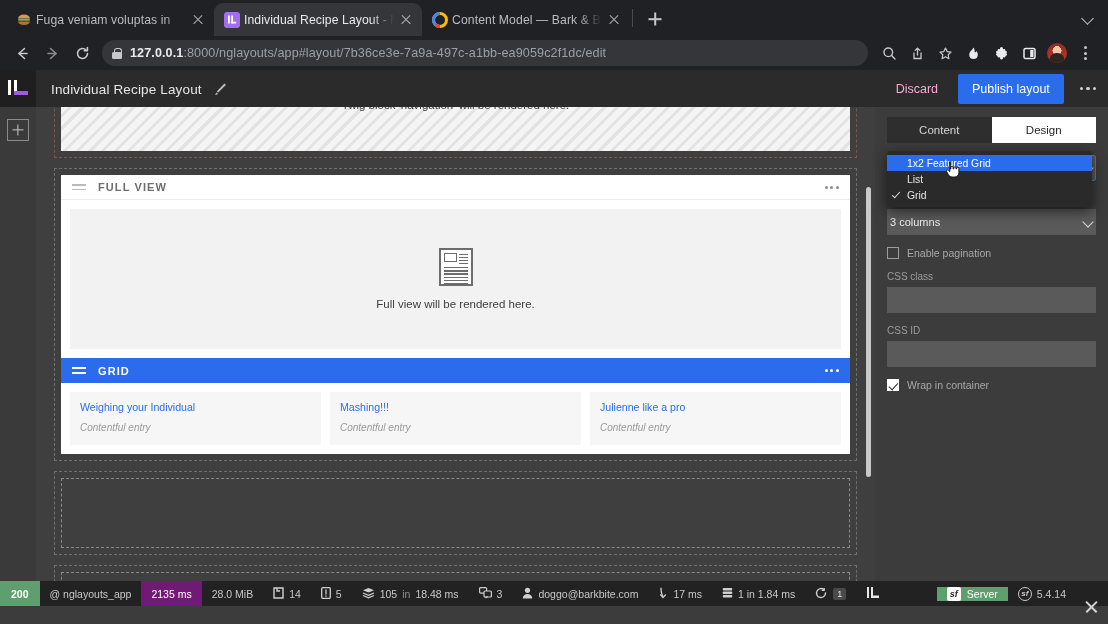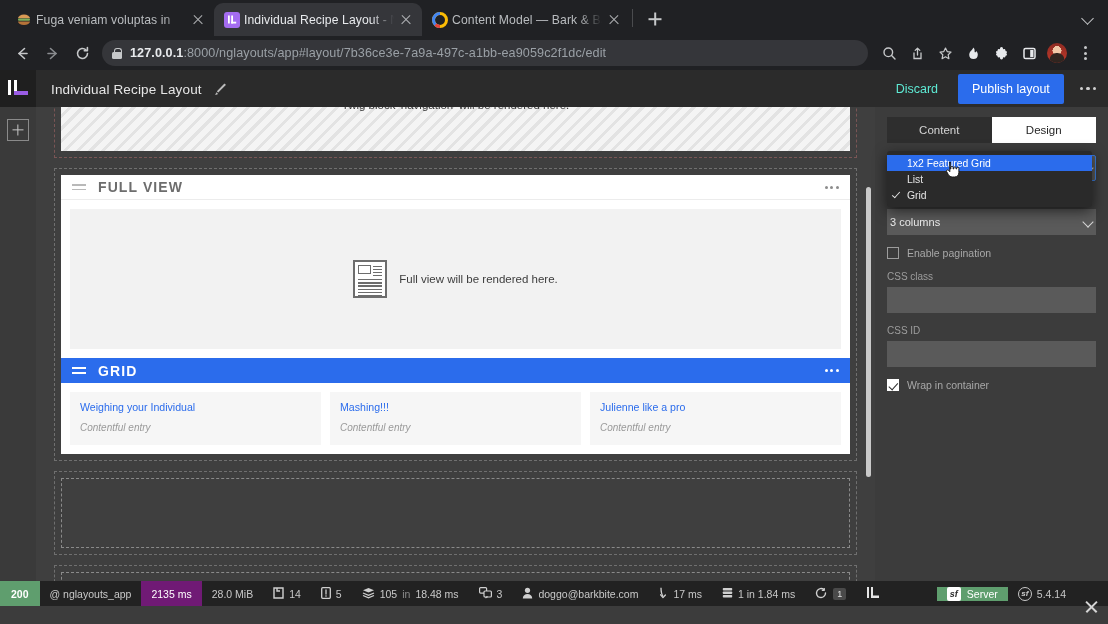--- a/index.html
+++ b/index.html
@@ -124,21 +124,21 @@
     content: ''; position: absolute; left: 1px; top: 4.5px; width: 11px; height: 2.4px;
     background: #bcbcbc; transform: rotate(-45deg); border-radius: .5px;
   }
   .pencil-icon::after {
     content: ''; position: absolute; left: 0px; top: 9.5px; width: 3px; height: 3px;
     background: #bcbcbc; clip-path: polygon(0 100%, 100% 60%, 40% 0);
   }
   .app-header-right {
     margin-left: auto; display: flex; align-items: center; gap: 14px; padding-right: 10px;
   }
-  .discard-btn { color: #5eead4; font-size: 12.5px; padding: 5px 6px; margin-left: 20px; }
+  .discard-btn { color: #f9a8d4; font-size: 12.5px; padding: 5px 6px; margin-left: 20px; }
   .publish-btn {
     background: #2b6cec; color: #fff; font-size: 12.5px; border: none;
     padding: 8px 14px; border-radius: 2px; font-family: inherit;
   }
   .header-kebab { display: flex; gap: 3px; padding: 4px 2px; }
   .header-kebab i { width: 3.4px; height: 3.4px; border-radius: 50%; background: #d0d0d0; }
 
   
   .app-body { position: absolute; top: 37px; left: 0; right: 0; bottom: 25px; display: flex; }
   .left-rail { width: 36px; background: #3a3a3a; flex: 0 0 36px; padding-top: 12px; }
@@ -173,30 +173,30 @@
   .block-card { background: #fff; }
   .block-head {
     height: 25px; display: flex; align-items: center; padding: 0 11px; gap: 12px;
     background: #fff; border-bottom: 1px solid #ececec;
   }
   .block-head.blue { background: #2b6cec; border-bottom: none; }
   .drag-handle { width: 14px; display: flex; flex-direction: column; gap: 3px; }
   .drag-handle i { height: 1.6px; background: #b9b9b9; display: block; }
   .block-head.blue .drag-handle i { background: #fff; }
   .block-label {
-    font-size: 14px; font-weight: 700; letter-spacing: 1.1px; color: #6d6d6d;
+    font-size: 11px; font-weight: 700; letter-spacing: 1.1px; color: #6d6d6d;
   }
   .block-head.blue .block-label { color: #fff; }
   .block-kebab { margin-left: auto; display: flex; gap: 2.6px; }
   .block-kebab i { width: 3px; height: 3px; border-radius: 50%; background: #8c8c8c; }
   .block-head.blue .block-kebab i { background: #fff; }
 
   .block-body { background: #fff; padding: 9px; }
   .fullview-stage {
-    background: #f2f2f2; height: 140px; display: flex; 
+    background: #f2f2f2; height: 140px; display: flex; flex-direction: column;
     align-items: center; justify-content: center; gap: 12px;
   }
   .doc-icon { width: 34px; height: 38px; border: 2px solid #6d6d6d; padding: 3px; background:#fff; }
   .doc-icon .dt { display: flex; gap: 2px; margin-bottom: 3px; }
   .doc-icon .dt .b1 { width: 13px; height: 9px; border: 1.5px solid #6d6d6d; }
   .doc-icon .dt .b2 { flex: 1; display: flex; flex-direction: column; gap: 1.5px; padding-top: 1px; }
   .doc-icon .dt .b2 span { height: 1.4px; background: #6d6d6d; display: block; }
   .doc-icon .dl { display: flex; flex-direction: column; gap: 1.8px; }
   .doc-icon .dl span { height: 1.4px; background: #6d6d6d; display: block; }
   .fullview-text { font-size: 11.5px; color: #3d3d3d; }

